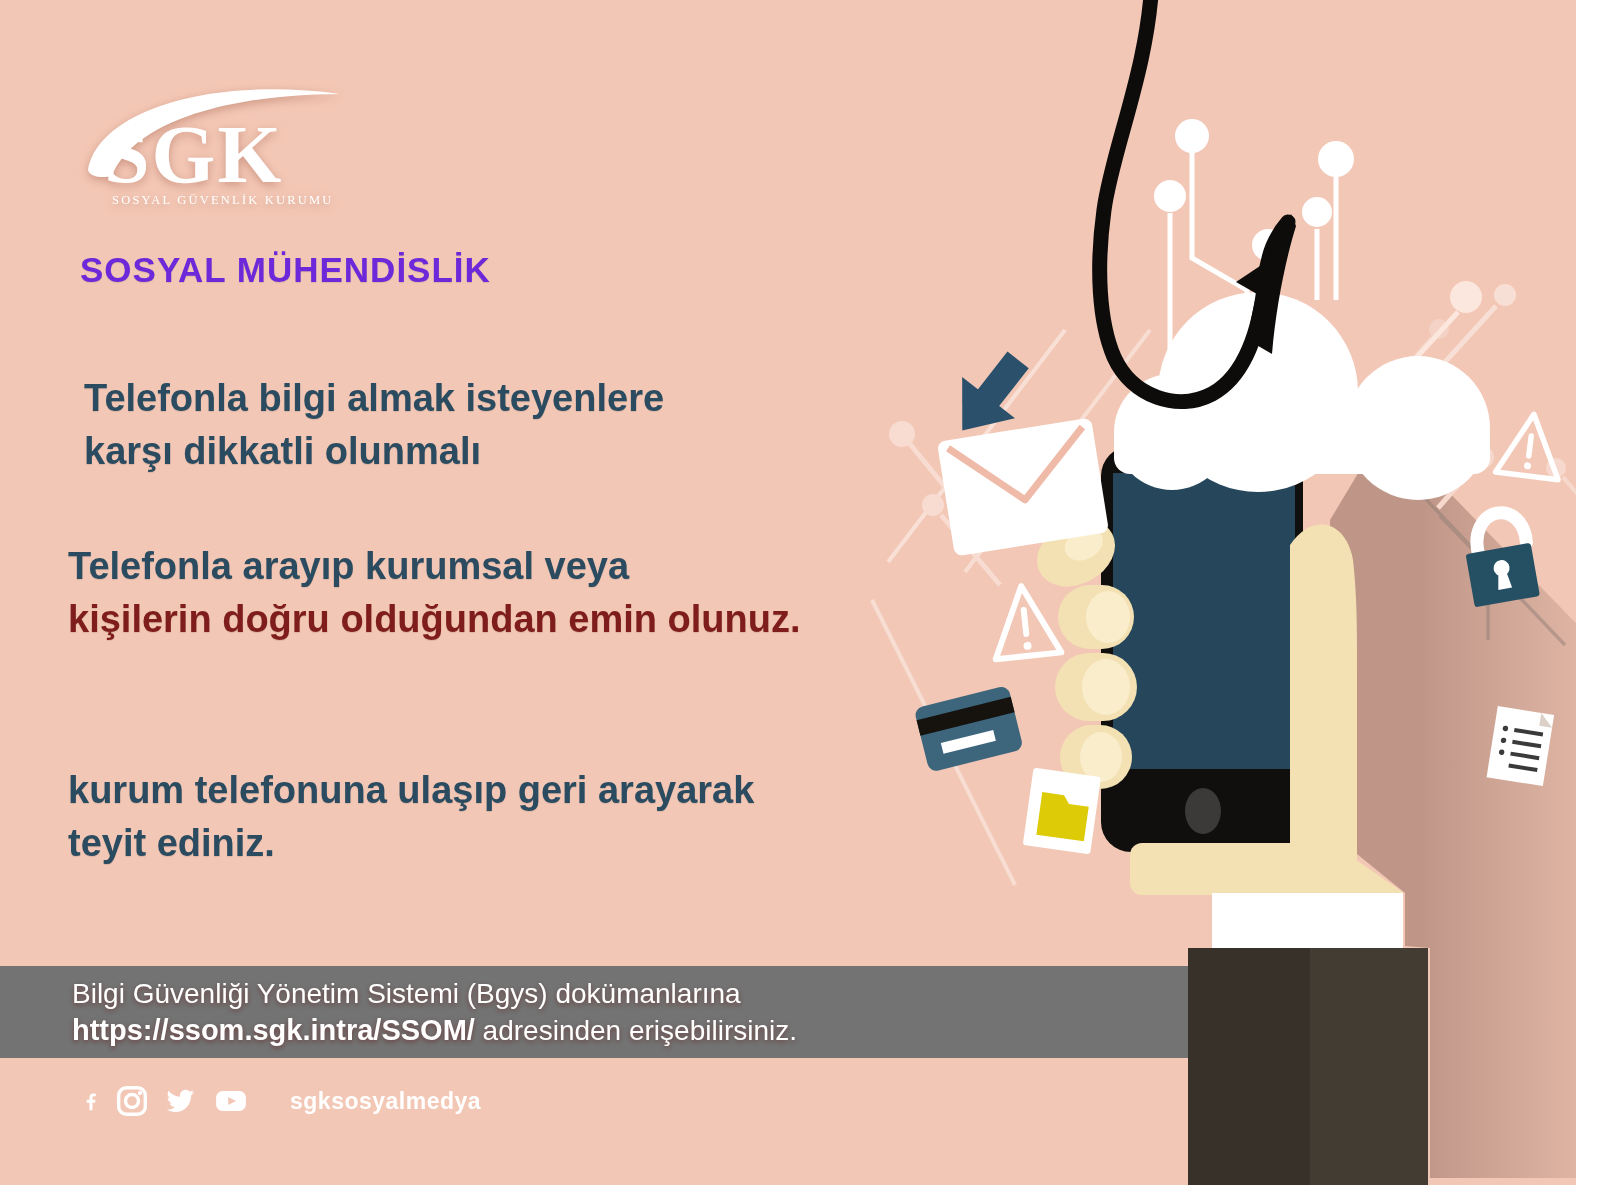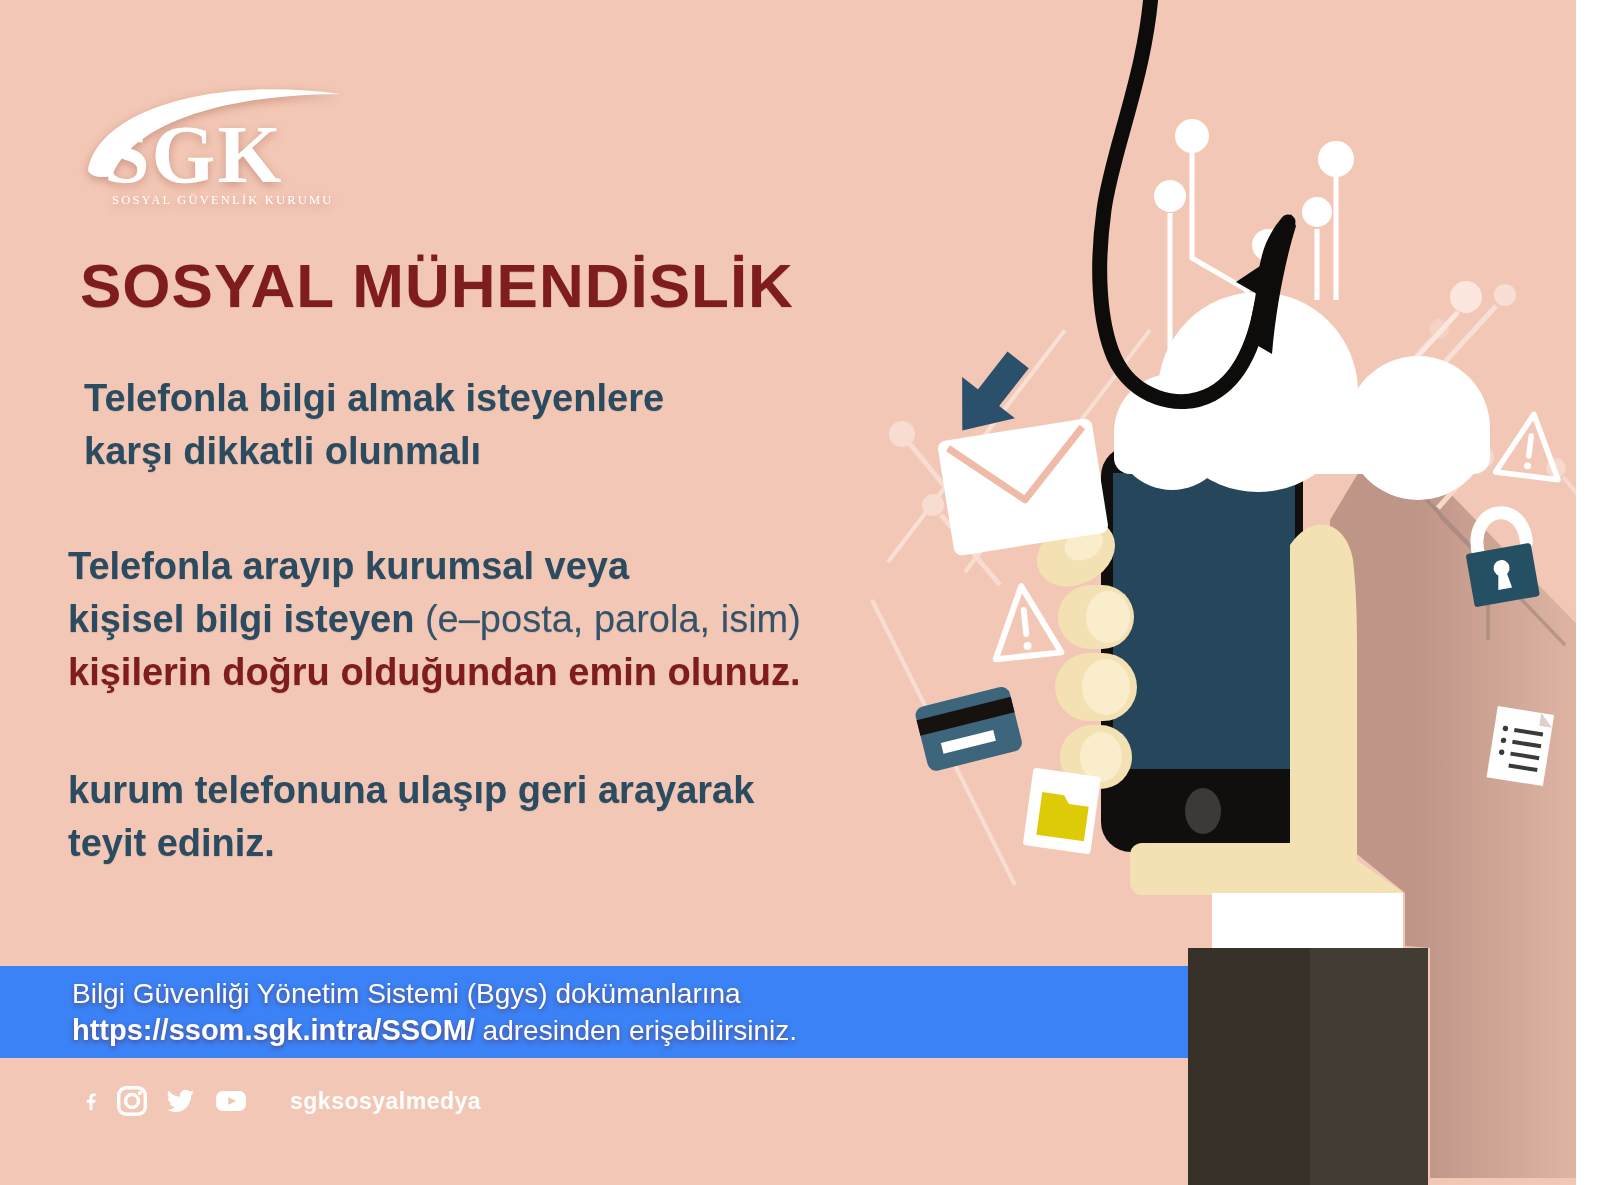--- a/index.html
+++ b/index.html
@@ -9,36 +9,36 @@
     background:#F3C7B5;
     overflow:hidden;
     font-family:"Liberation Sans", sans-serif;
   }
   .abs{position:absolute;}
   
   .logo{left:78px;top:66px;width:280px;height:150px;filter:drop-shadow(0 3px 5px rgba(160,90,70,.45));}
   
   .title{
     left:80px;top:250px;
-    font-size:62px;font-weight:800;letter-spacing:1px;
-    color:#7f1d1d;
+    font-size:35px;font-weight:800;letter-spacing:1px;
+    color:#6d28d9;
     text-shadow:0 1px 1px rgba(0,0,0,.10);
   }
   
   .para{color:#2B4C60;font-size:38px;font-weight:700;line-height:53px;
         text-shadow:0 1px 1px rgba(0,0,0,.10);}
   .p1{left:84px;top:372px;}
   .p2{left:68px;top:540px;}
   .p3{left:68px;top:764px;}
   .light{font-weight:400;color:#325369;}
   .crimson{color:#7f1d1d;}
   
   .banner{
     left:0;top:966px;width:1188px;height:92px;
-    background:#3b82f6;
+    background:#737373;
     color:#fff;
     box-sizing:border-box;
     padding:10px 0 0 72px;
   }
   .banner .l1{font-size:28px;font-weight:400;line-height:36px;text-shadow:0 2px 5px rgba(100,0,0,.45);}
   .banner .l2{font-size:28px;font-weight:400;line-height:36px;text-shadow:0 2px 5px rgba(100,0,0,.45);}
   .banner .url{font-weight:800;font-size:29px;}
   
   .footer{left:80px;top:1084px;display:flex;align-items:center;gap:13px;}
   .footer svg{display:block;}
@@ -58,21 +58,20 @@
 
   <div class="abs title">SOSYAL MÜHENDİSLİK</div>
 
   <div class="abs para p1">
     <div>Telefonla bilgi almak isteyenlere</div>
     <div>karşı dikkatli olunmalı</div>
   </div>
 
   <div class="abs para p2">
     <div>Telefonla arayıp kurumsal veya</div>
-    <div><span>kişisel bilgi isteyen</span><span class="light"> (e–posta, parola, isim)</span></div>
     <div class="crimson">kişilerin doğru olduğundan emin olunuz.</div>
   </div>
 
   <div class="abs para p3">
     <div>kurum telefonuna ulaşıp geri arayarak</div>
     <div>teyit ediniz.</div>
   </div>
 
   <div class="abs banner">
     <div class="l1">Bilgi Güvenliği Yönetim Sistemi (Bgys) dokümanlarına</div>

